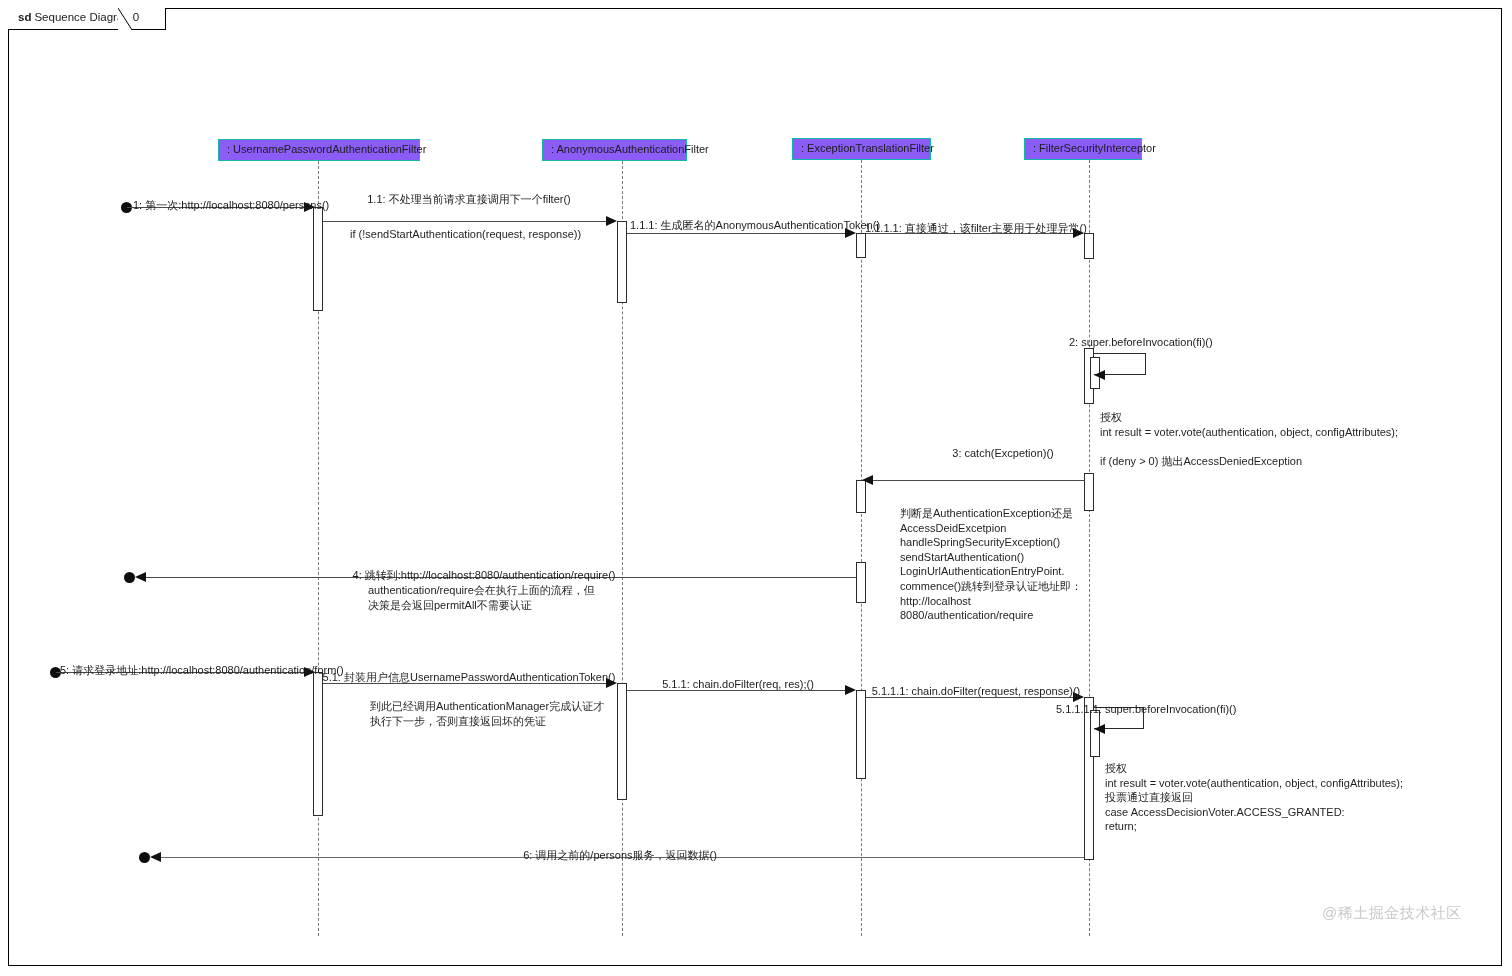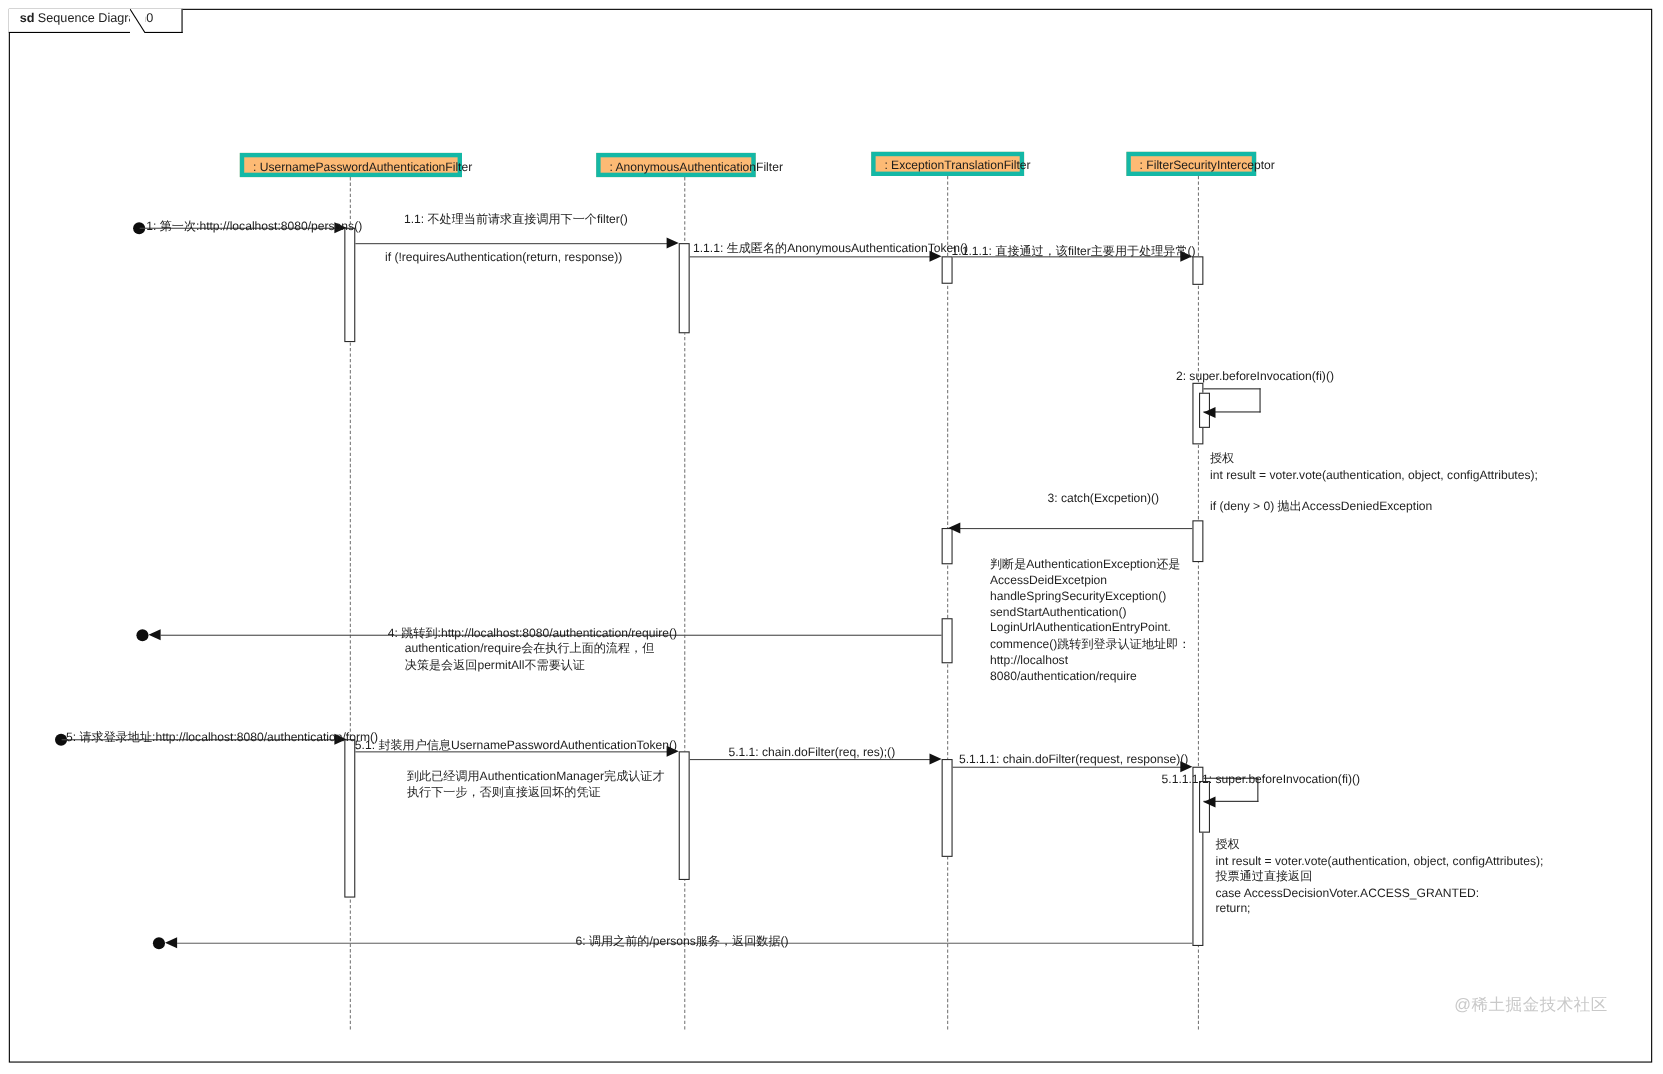--- a/index.html
+++ b/index.html
@@ -57,22 +57,22 @@
     width: 14px;
     height: 22px;
     overflow: hidden;
   }
   .frame-tab-corner svg { display:block; }
 
   
   .lifeline-head {
     position: absolute;
     box-sizing: border-box;
-    background: #fdba74;
-    border: 4px solid #14b8a6;
+    background: #8b5cf6;
+    border: 1px solid #14b8a6;
     height: 22px;
     line-height: 18px;
     text-align: center;
     font-size: 11px;
     color: #1c1c1c;
     white-space: nowrap;
     padding: 0 8px;
   }
   .lifeline-line {
     position: absolute;
@@ -206,21 +206,21 @@
   <div class="activation" style="left:1090px; top:710px; height:47px;"></div>
 
   <div class="endpoint-dot" style="left:121px; top:202px;"></div>
   <div class="msg-line" style="left:127px; top:207px; width:188px;"></div>
   <div class="arrow-r" style="left:304px; top:202px;"></div>
   <div class="msg-label" style="left:133px; top:198px;">1: 第一次:http://localhost:8080/persons()</div>
 
   <div class="msg-line" style="left:323px; top:221px; width:290px;"></div>
   <div class="arrow-r" style="left:606px; top:216px;"></div>
   <div class="msg-label center" style="left:469px; top:192px;">1.1: 不处理当前请求直接调用下一个filter()</div>
-  <div class="note" style="left:350px; top:227px; width:300px;">if (!requiresAuthentication(return, response))</div>
+  <div class="note" style="left:350px; top:227px; width:300px;">if (!sendStartAuthentication(request, response))</div>
 
   <div class="msg-line" style="left:627px; top:233px; width:225px;"></div>
   <div class="arrow-r" style="left:845px; top:228px;"></div>
   <div class="msg-label" style="left:630px; top:218px;">1.1.1: 生成匿名的AnonymousAuthenticationToken()</div>
 
   <div class="msg-line" style="left:866px; top:233px; width:214px;"></div>
   <div class="arrow-r" style="left:1073px; top:228px;"></div>
   <div class="msg-label center" style="left:976px; top:221px;">1.1.1.1: 直接通过，该filter主要用于处理异常()</div>
 
   <div class="selfcall" style="left:1094px; top:353px; width:52px; height:22px;"></div>

